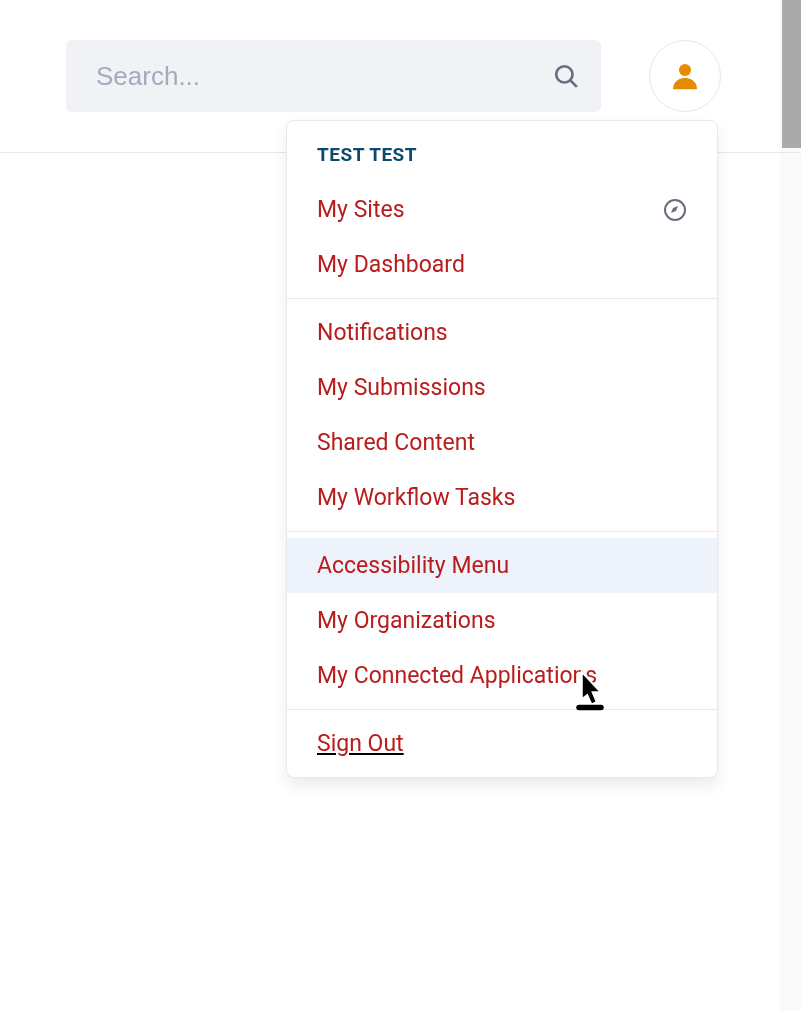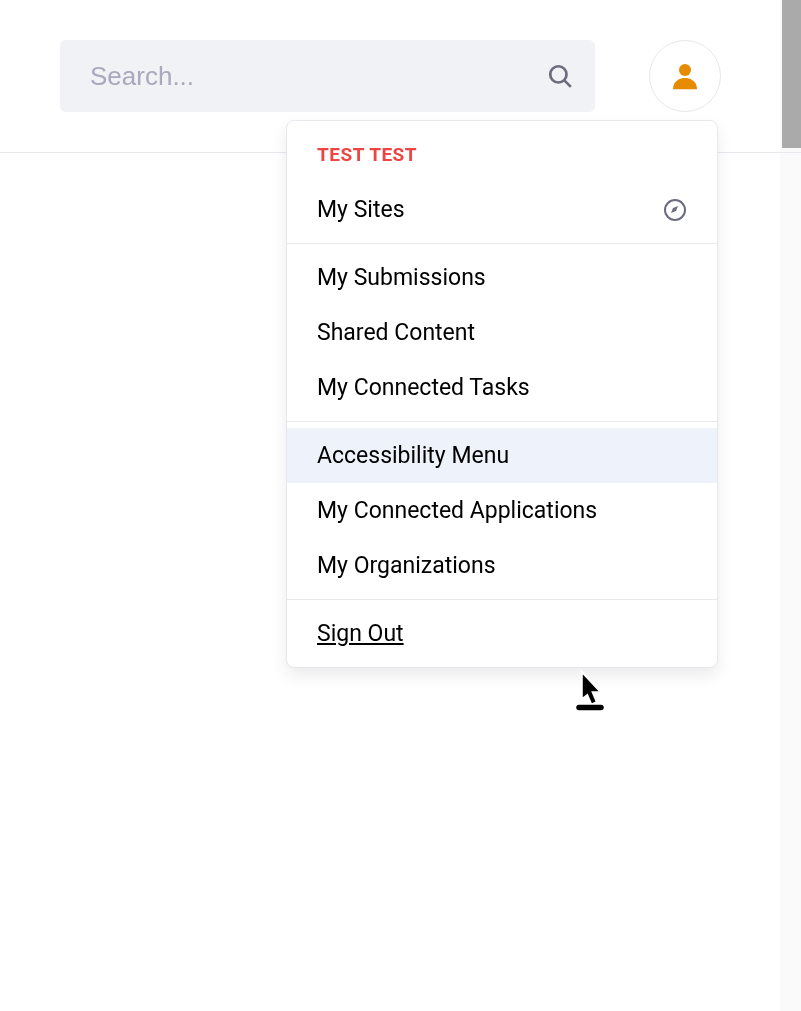--- a/index.html
+++ b/index.html
@@ -40,20 +40,21 @@
     }
     .search-container {
       position: relative;
       width: 535px;
       height: 72px;
       background: #f1f2f5;
       border-radius: 6px;
       display: flex;
       align-items: center;
       padding: 0 22px 0 30px;
+      margin-left: 6px;
     }
     .search-input {
       flex: 1;
       border: none;
       background: transparent;
       font-size: 26px;
       color: #6b6c7e;
       outline: none;
     }
     .search-input::placeholder {
@@ -92,38 +93,38 @@
       background: #ffffff;
       border: 1px solid #e7e7ed;
       border-radius: 8px;
       box-shadow: 0 8px 16px rgba(0,0,0,0.08);
       overflow: hidden;
     }
     .dropdown-header {
       padding: 22px 30px 10px 30px;
       font-size: 19px;
       font-weight: 700;
-      color: #ef4444;
+      color: #0c4a6e;
       letter-spacing: 0.5px;
     }
     .dropdown-section {
       border-bottom: 1px solid #e7e7ed;
       padding: 6px 0;
     }
     .dropdown-section:last-child {
       border-bottom: none;
       text-decoration: underline;
     }
     .dropdown-item {
       display: flex;
       align-items: center;
       justify-content: space-between;
       padding: 14px 30px;
       font-size: 23px;
-      color: #000000;
+      color: #b91c1c;
       cursor: pointer;
     }
     .dropdown-item.highlighted {
       background: #eef2fa;
     }
     .compass-icon {
       width: 24px;
       height: 24px;
       stroke: #6b6c7e;
       stroke-width: 2;
@@ -169,43 +170,49 @@
   <div class="dropdown-header">TEST TEST</div>
 
   <div class="dropdown-section">
     <div class="dropdown-item">
       <span>My Sites</span>
       <svg class="compass-icon" viewBox="0 0 24 24">
         <circle cx="12" cy="12" r="10"></circle>
         <polygon points="15,8 13,13 8,15 10,10" fill="#6b6c7e" stroke="none"></polygon>
       </svg>
     </div>
-  </div>
-
-  <div class="dropdown-section">
+    <div class="dropdown-item">
+      <span>My Dashboard</span>
+    </div>
+  </div>
+
+  <div class="dropdown-section">
+    <div class="dropdown-item">
+      <span>Notifications</span>
+    </div>
     <div class="dropdown-item">
       <span>My Submissions</span>
     </div>
     <div class="dropdown-item">
       <span>Shared Content</span>
     </div>
     <div class="dropdown-item">
-      <span>My Connected Tasks</span>
+      <span>My Workflow Tasks</span>
     </div>
   </div>
 
   <div class="dropdown-section">
     <div class="dropdown-item highlighted">
       <span>Accessibility Menu</span>
     </div>
     <div class="dropdown-item">
+      <span>My Organizations</span>
+    </div>
+    <div class="dropdown-item">
       <span>My Connected Applications</span>
-    </div>
-    <div class="dropdown-item">
-      <span>My Organizations</span>
     </div>
   </div>
 
   <div class="dropdown-section">
     <div class="dropdown-item">
       <span>Sign Out</span>
     </div>
   </div>
 </div>
 

